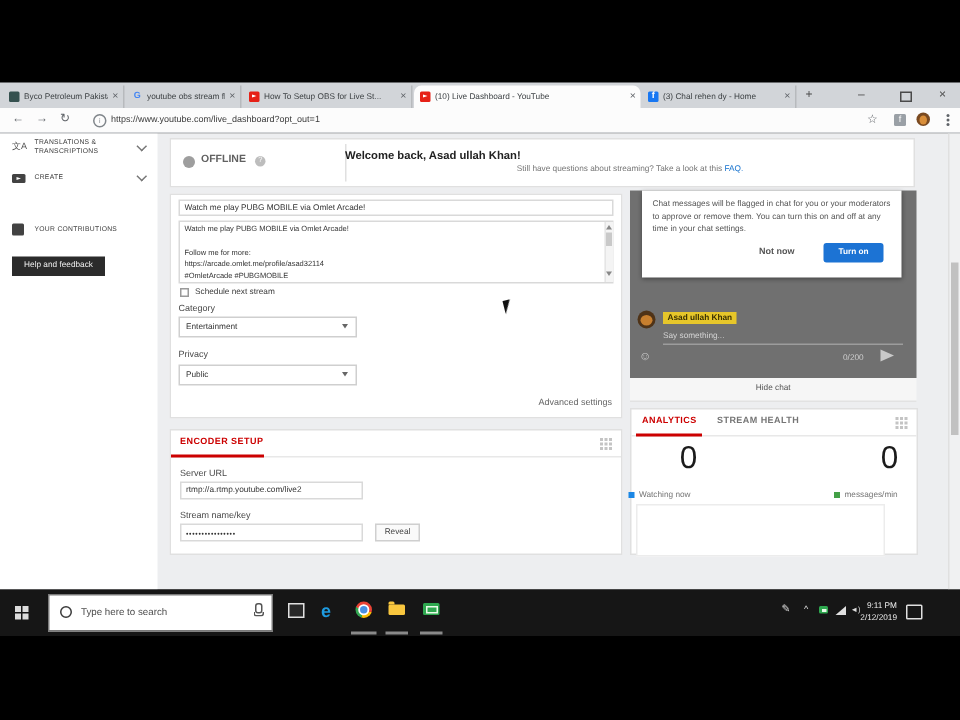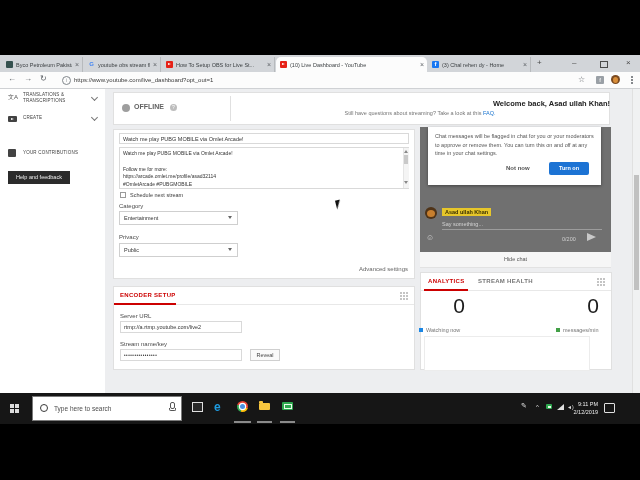--- a/index.html
+++ b/index.html
@@ -195,21 +195,21 @@
       <div class="sblabel" style="left:23px;top:61px">YOUR CONTRIBUTIONS</div>
 
       <div class="helpbtn" style="left:8px;top:82px;width:62px;height:13px;line-height:13px">Help and feedback</div>
     </div>
 
     <div class="card" style="left:113px;top:3px;width:497px;height:33px"></div>
     <div class="statdot" style="left:122px;top:15px"></div>
     <div class="tx" style="left:134px;top:14px;font-size:7px;font-weight:bold;color:#616161">OFFLINE</div>
     <div class="qmark" style="left:170px;top:15px">?</div>
     <div class="vline" style="left:230px;top:7px;height:25px"></div>
-    <div class="tx h1" style="left:230px;top:10px;width:380px;text-align:right">Welcome back, Asad ullah Khan!</div>
+    <div class="tx h1" style="left:230px;top:10px;width:380px;text-align:left">Welcome back, Asad ullah Khan!</div>
     <div class="tx sub" style="left:230px;top:21px;width:380px;text-align:center">
       <span>Still have questions about streaming? Take a look at this</span>
       <span class="link">FAQ.</span>
     </div>
 
     <div class="card" style="left:113px;top:40px;width:302px;height:150px"></div>
     <input class="inp" style="left: 119px; top: 44px; width: 290px; height: 11px;" value="Watch me play PUBG MOBILE via Omlet Arcade!">
     <div class="descbox" style="left:119px;top:58px;width:290px;height:42px">Watch me play PUBG MOBILE via Omlet Arcade!
 
 Follow me for more:

